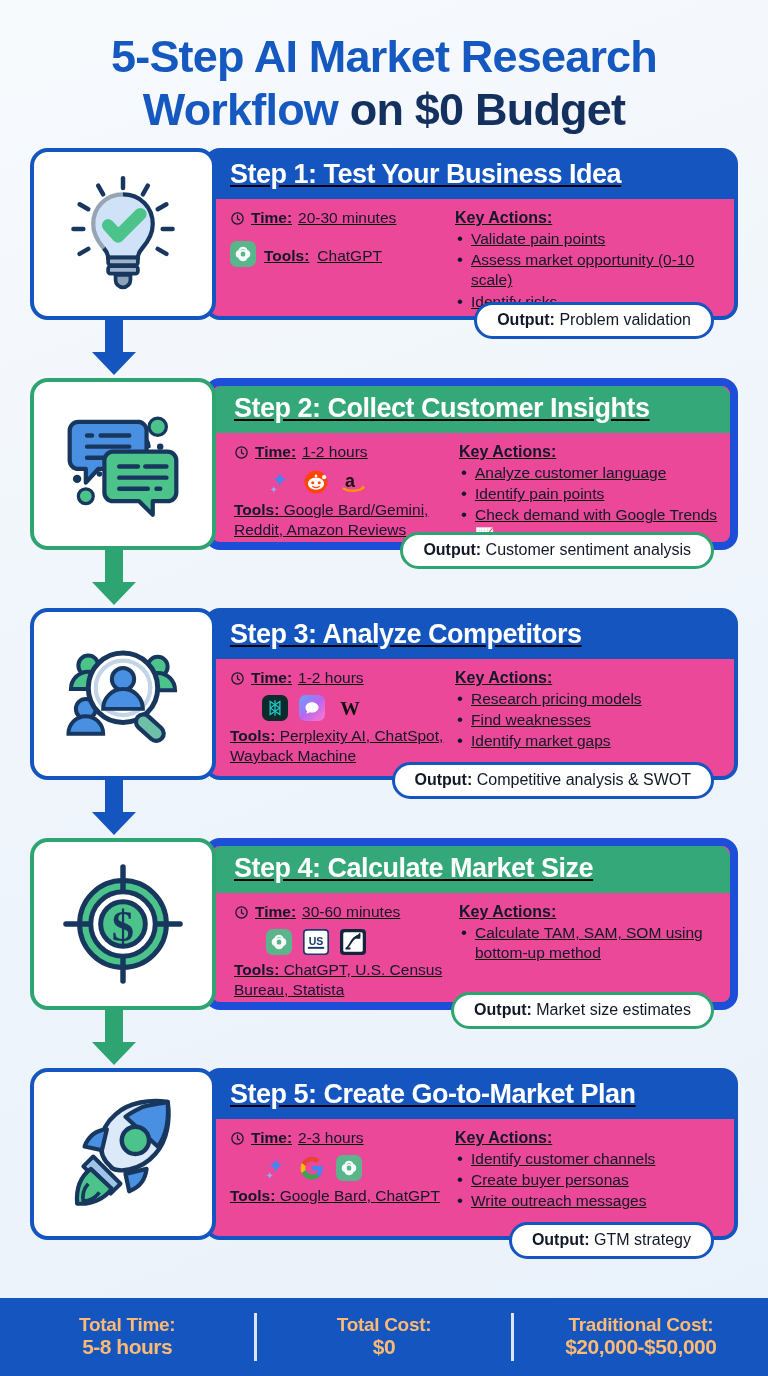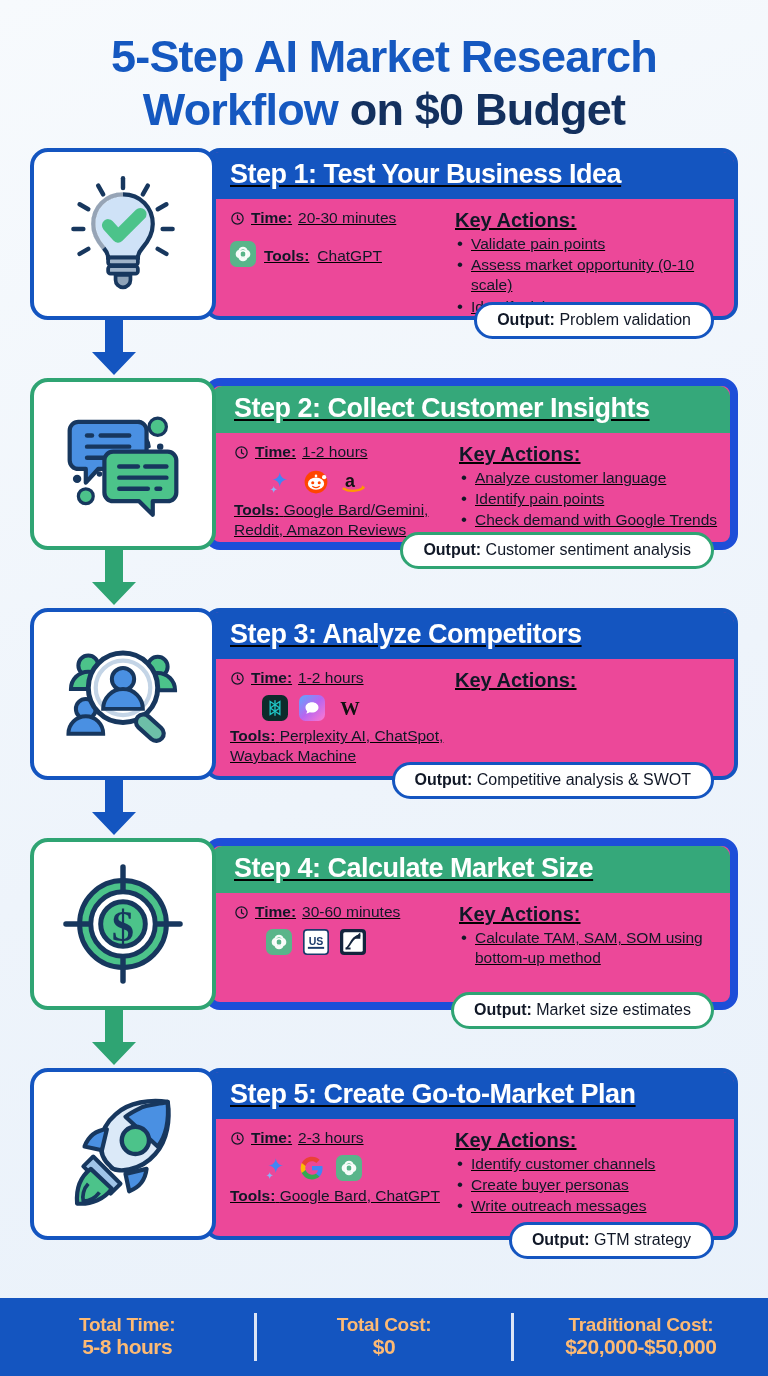--- a/index.html
+++ b/index.html
@@ -115,21 +115,21 @@
 
   .tools-line {
     font-size: 15.5px;
     color: #111827;
     line-height: 1.26;
   }
   .tools-line b { font-weight: bold; }
   .tools-inline { display: flex; align-items: center; gap: 8px; }
 
   .key-title {
-    font-size: 20px;
+    font-size: 16px;
     font-weight: bold;
     color: #111827;
     margin-bottom: 2px;
   }
   .key-list { list-style: none; }
   .key-list li {
     position: relative;
     font-size: 15.5px;
     color: #111827;
     line-height: 1.3;
@@ -448,20 +448,25 @@
                     </svg>
                   </span>
                 </div>
       <div class="tools-line">
         <b>Tools:</b>
         <span>Perplexity AI, ChatSpot, Wayback Machine</span>
       </div>
               </div>
           <div class="col-right">
             <div class="key-title">Key Actions:</div>
+            <ul class="key-list">
+                  <li>Research pricing models</li>
+                  <li>Find weaknesses</li>
+                  <li>Identify market gaps</li>
+                </ul>
           </div>
         </div>
       </div>
       <div class="output-pill blue">
         <b>Output:</b>
         <span>Competitive analysis &amp; SWOT</span>
       </div>
     </div>
       </div>
       <div class="connector">
@@ -518,20 +523,24 @@
                   <span>
                     <svg width="26" height="26" viewBox="0 0 32 32">
                       <rect width="32" height="32" rx="5" fill="#13243d"></rect>
                       <rect x="4" y="4" width="24" height="24" rx="2" fill="#fff"></rect>
                       <path d="M7 24C12 24 14 8 25 8" stroke="#13243d" stroke-width="2.4" fill="none"></path>
                       <path d="M25 4v8h-8z" fill="#13243d"></path>
                       <path d="M7 24h6" stroke="#13243d" stroke-width="2.4"></path>
                     </svg>
                   </span>
                 </div>
+      <div class="tools-line">
+        <b>Tools:</b>
+        <span>ChatGPT, U.S. Census Bureau, Statista</span>
+      </div>
               </div>
           <div class="col-right">
             <div class="key-title">Key Actions:</div>
             <ul class="key-list">
                   <li>Calculate TAM, SAM, SOM using bottom-up method</li>
                 </ul>
           </div>
         </div>
       </div>
       <div class="output-pill green">

